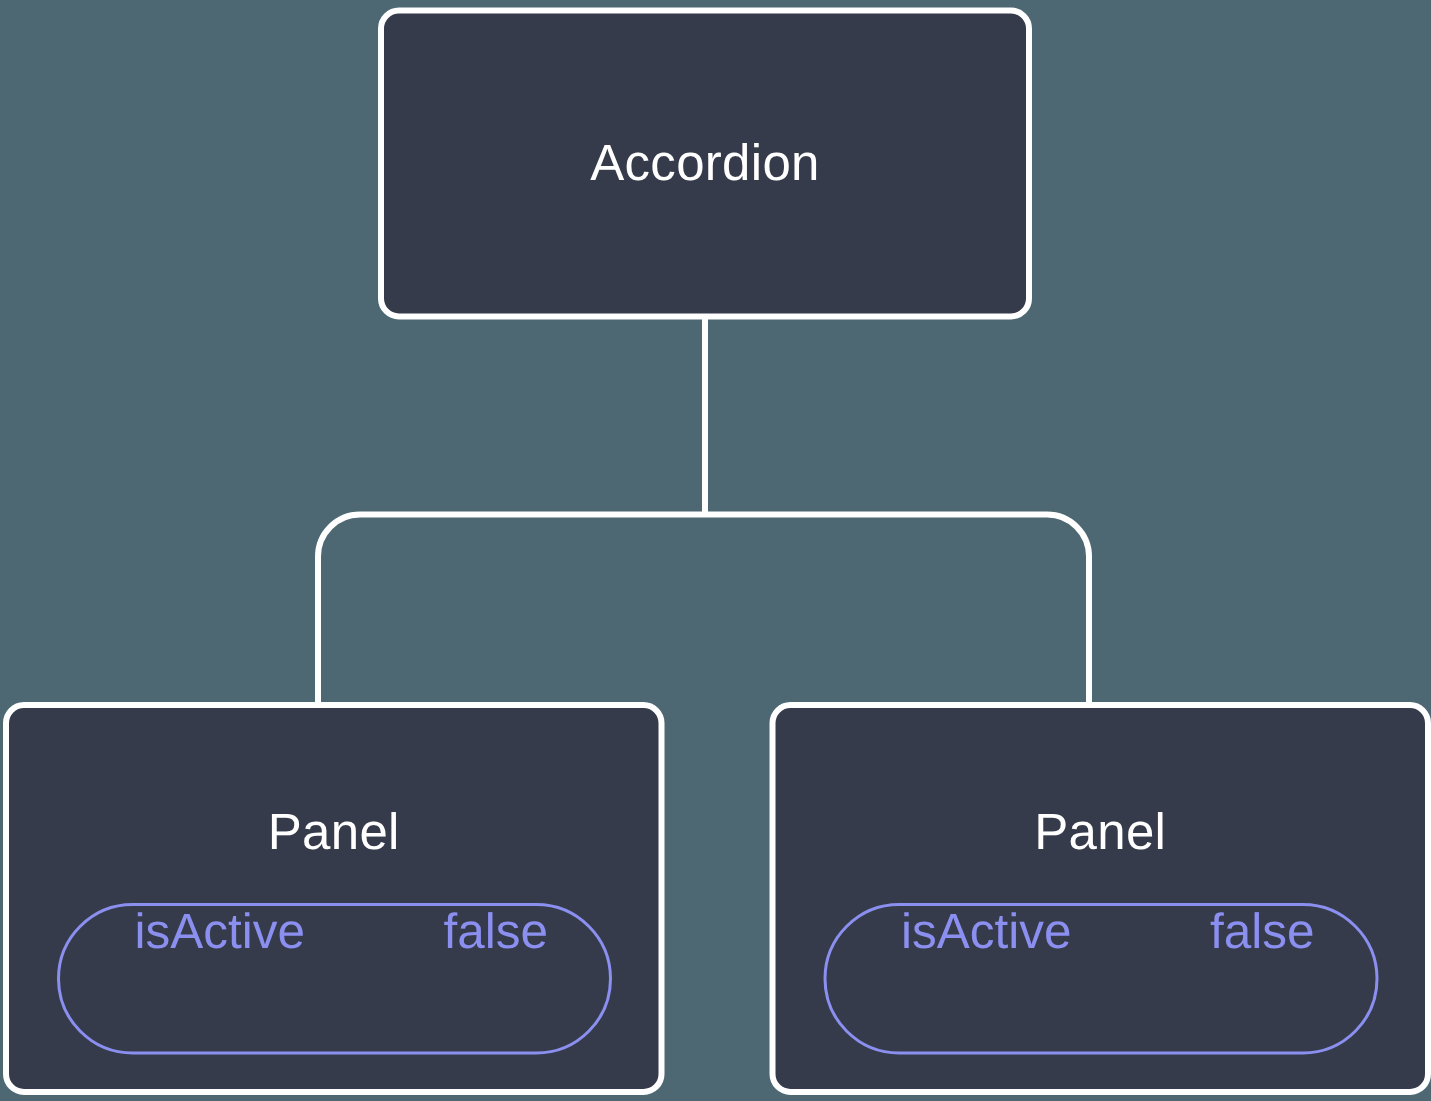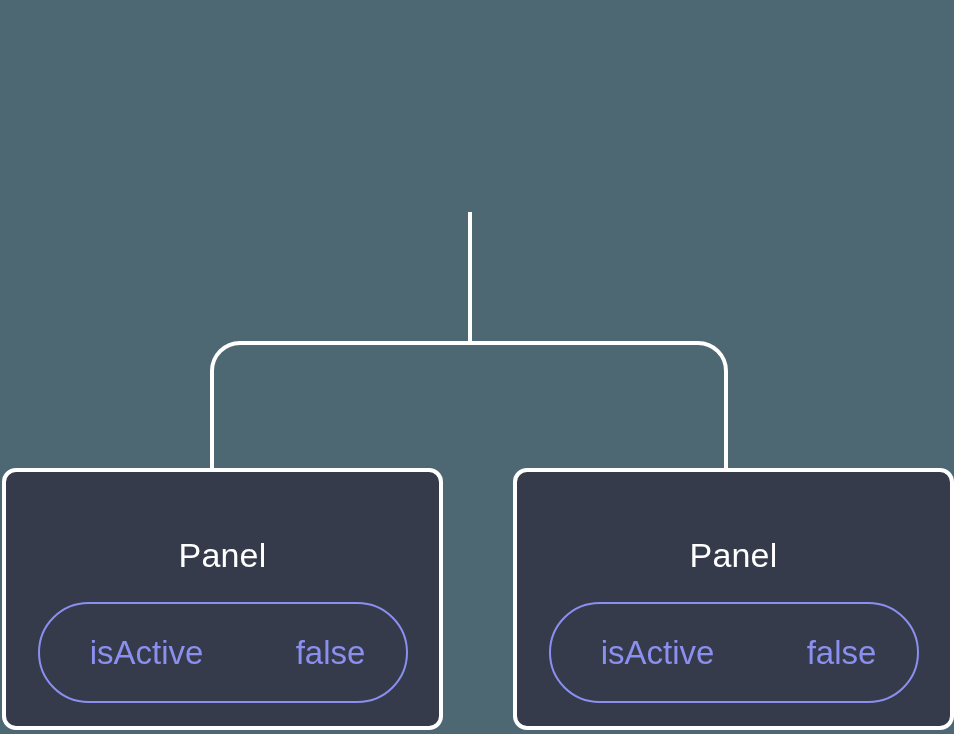--- a/index.html
+++ b/index.html
@@ -74,21 +74,21 @@
 
   
   .pill {
     box-sizing: border-box;
     margin-top: 30px;
     height: 101px;
     width: 370px;
     border: 2px solid #8b8ff0;
     border-radius: 52px;
     display: flex;
-    align-items: center;
+    align-items: flex-start;
     overflow: hidden;
   }
   .pill-cell {
     display: flex;
     align-items: center;
     justify-content: center;
     color: #8b8ff0;
     font-size: 33px;
     font-weight: 400;
     line-height: 1;
@@ -112,20 +112,23 @@
 
   <svg id="edges" viewBox="0 0 954 734" width="954" height="734" xmlns="http://www.w3.org/2000/svg">
 
     <path d="M 470 212 L 470 343" fill="none" stroke="#ffffff" stroke-width="4" stroke-linecap="butt"></path>
 
     <path d="M 470 343 L 240 343 A 28 28 0 0 0 212 371 L 212 470" fill="none" stroke="#ffffff" stroke-width="4" stroke-linecap="butt"></path>
 
     <path d="M 470 343 L 698 343 A 28 28 0 0 1 726 371 L 726 470" fill="none" stroke="#ffffff" stroke-width="4" stroke-linecap="butt"></path>
   </svg>
 
+  <div class="node node-root">
+    <div class="node-title">Accordion</div>
+  </div>
 
   <div class="node node-child node-child-left">
     <div class="node-title">Panel</div>
     <div class="pill">
       <div class="pill-cell pill-key">isActive</div>
       <div class="pill-divider"></div>
       <div class="pill-cell pill-value">false</div>
     </div>
   </div>
 

